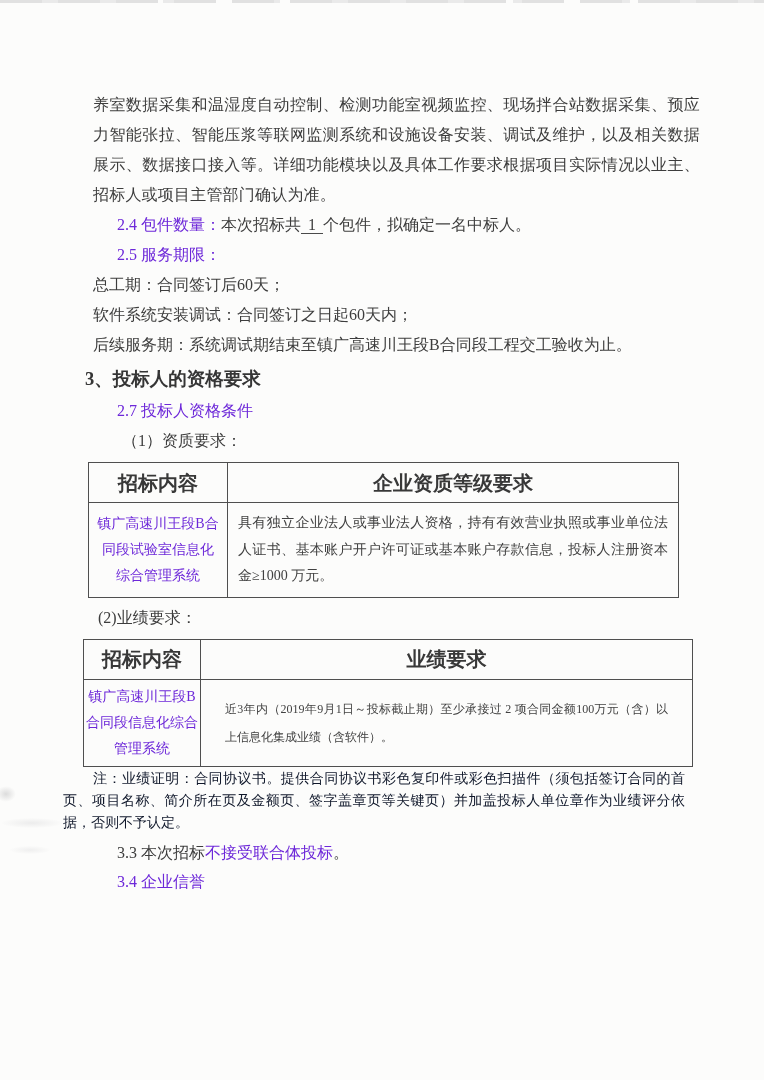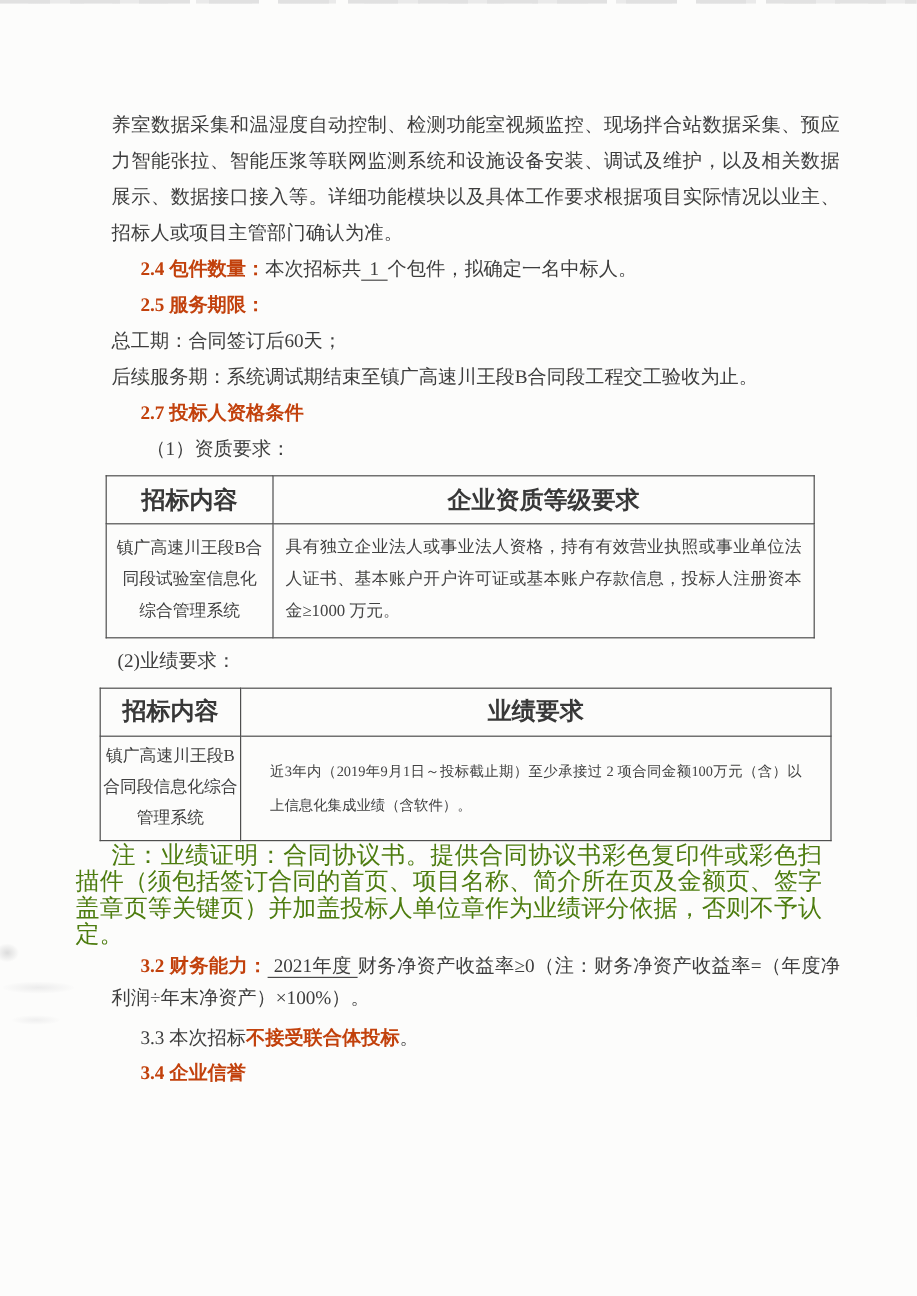--- a/index.html
+++ b/index.html
@@ -34,21 +34,21 @@
   .content {
     position:absolute; left:93px; top:90px; width:607px;
     font-size:16px; line-height:30px;
     text-align:justify;
   }
   .line { line-height:30px; }
   .intro { text-align:justify; letter-spacing:.2px; }
   .indent { text-indent:24px; }
   .indent-sm { text-indent:5px; }
   .indent-lg { text-indent:29px; }
-  b, .b { font-weight:bold; color:#c2410c; }
+  b, .b { font-weight:normal; color:#6d28d9; }
   .h3 {
     font-size:18.5px; font-weight:bold; line-height:34px;
     margin-left:-8px; margin-top:2px; color:#353535;
     text-align:left;
   }
   .u {
     border-bottom:1.6px solid #4a4a4a;
     padding:0 7px;
   }
   .u2 { border-bottom:1.6px solid #4a4a4a; padding:0 5px; }
@@ -62,37 +62,37 @@
   .tbl2 { margin-left:-10px; margin-top:6px; width:610px; }
   th, td { border:1.6px solid #4f4f4f; vertical-align:middle; }
   th {
     font-size:20px; font-weight:bold; color:#383838;
     height:40px; text-align:center; line-height:20px;
   }
   .tbl1 .col1 { width:139px; }
   .tbl2 .col1 { width:117px; }
   td.cell-left {
     font-size:14px; line-height:26px; text-align:center;
-    padding:4px 8px; color:#404040;
+    padding:4px 8px; color:#6d28d9;
   }
   .tbl2 td.cell-left { padding:4px 2px; }
   td.cell-right {
     font-size:14px; line-height:26.5px; text-align:justify;
     padding:7px 10px 7px 10px; color:#414141;
   }
   .tbl1 td.cell-right { height:78px; }
   .tbl2 td.cell-right { font-size:12px; line-height:28px; height:66px; padding:5px 24px; }
 
   .sub-label { line-height:30px; text-align:left; }
   .sub2-wrap { margin-top:5px; }
 
   .note {
     margin-left:-30px; width:622px;
-    font-size:20px; line-height:22px;
-    text-align:justify; color:#4d7c0f;
+    font-size:14px; line-height:22px;
+    text-align:justify; color:#0f172a;
     margin-top:1px;
   }
   .note-indent { text-indent:30px; }
 
   .s32 { margin-top:2px; line-height:27.5px; }
   .s33 { margin-top:4px; }
   .s34 { margin-top:0; line-height:28px; }
 </style>
 </head>
 <body>
@@ -110,22 +110,24 @@
 
     <div class="line indent">
       <b>2.4 包件数量：</b><span>本次招标共</span><span class="u">1</span><span>个包件，拟确定一名中标人。</span>
     </div>
 
     <div class="line indent">
       <b>2.5 服务期限：</b>
     </div>
 
     <div class="line">总工期：合同签订后60天；</div>
+    <div class="line">软件系统安装调试：合同签订之日起60天内；</div>
     <div class="line">后续服务期：系统调试期结束至镇广高速川王段B合同段工程交工验收为止。</div>
 
+    <div class="h3">3、投标人的资格要求</div>
 
     <div class="line indent">
       <b>2.7 投标人资格条件</b>
     </div>
 
     <div class="line indent-lg sub-label">（1）资质要求：</div>
 
     <table class="tbl1">
       <tbody>
           <tr>
@@ -149,23 +151,20 @@
       </tr>
       <tr>
         <td class="col1 cell-left">镇广高速川王段B合同段信息化综合管理系统</td>
         <td class="cell-right">近3年内（2019年9月1日～投标截止期）至少承接过 2 项合同金额100万元（含）以上信息化集成业绩（含软件）。</td>
       </tr>
     </tbody>
       </table>
 
     <div class="note note-indent">注：业绩证明：合同协议书。提供合同协议书彩色复印件或彩色扫描件（须包括签订合同的首页、项目名称、简介所在页及金额页、签字盖章页等关键页）并加盖投标人单位章作为业绩评分依据，否则不予认定。</div>
 
-    <div class="s32 indent">
-      <b>3.2 财务能力：</b><span class="u2">2021年度</span><span>财务净资产收益率≥0（注：财务净资产收益率=（年度净利润÷年末净资产）×100%）。</span>
-    </div>
 
     <div class="line indent s33">
       <span>3.3 本次招标</span><b>不接受联合体投标</b><span>。</span>
     </div>
 
     <div class="s34 indent">
       <b>3.4 企业信誉</b>
     </div>
 
   </div>

